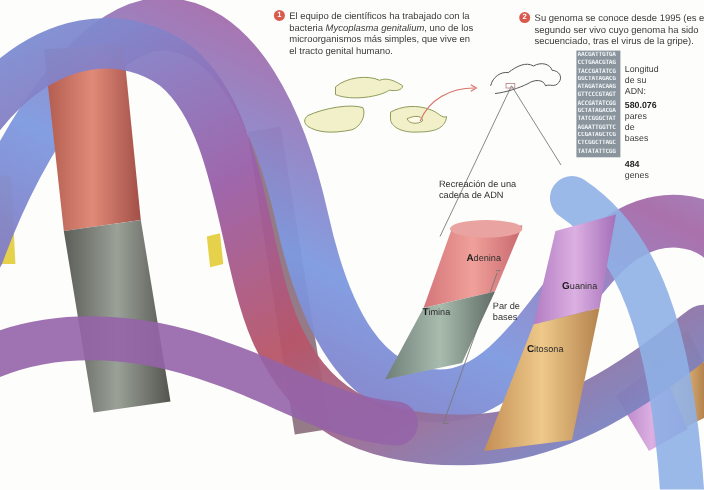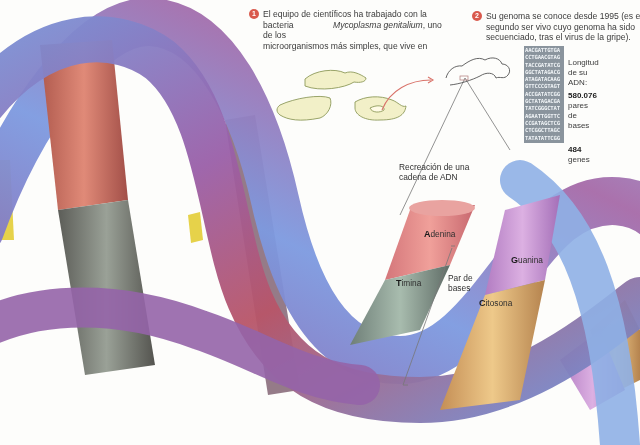--- a/index.html
+++ b/index.html
@@ -1,21 +1,21 @@
 <!DOCTYPE html>
 <html><head>
 <meta charset="utf-8">
 <style>
   html, body { margin: 0; padding: 0; }
   body { width: 640px; height: 445px; overflow: hidden; background: #fdfdfb; position: relative; font-family: "Liberation Sans", sans-serif; }
   #stage { position: absolute; left: 0; top: 0; width: 508px; height: 445px; }
   svg.art { position: absolute; left: 0; top: 0; }
   .note { position: absolute; font-size: 8.6px; line-height: 10.6px; color: #3b3b3b; }
   .note .num { position: absolute; left: -14px; top: 0; width: 10px; height: 10px; border-radius: 50%; background: #d9594c; color: #fff; font-size: 7px; line-height: 10px; text-align: center; font-weight: bold; }
-  .note i { font-style: italic; margin-left: 37px; }
+  .note i { font-style: italic; }
   .seq-panel { position: absolute; left: 524px; top: 46px; width: 40px; height: 97px; background: #8a949d; padding: 1px 1px; box-sizing: border-box; }
   .seq-line { font-family: "DejaVu Sans Mono", monospace; font-size: 5.6px; line-height: 7.3px; color: #eef2f5; font-weight: bold; letter-spacing: -0.2px; white-space: nowrap; overflow: hidden; }
   .adn-info { position: absolute; left: 568px; top: 58px; font-size: 8px; line-height: 10px; color: #3b3b3b; }
   .adn-info b { color: #222; }
   .lbl { position: absolute; font-size: 8.3px; color: #2f2f2f; }
   .lbl .first { font-weight: bold; color: #1b1b1b; font-size: 9px; }
   .plain { position: absolute; font-size: 8.4px; line-height: 10.4px; color: #2f2f2f; }
 </style>
 </head>
 <body>
@@ -120,20 +120,21 @@
 
     <path d="M446 78 C 448 70, 455 65, 462 66 C 470 60, 478 56, 485 60 C 492 56, 500 58, 502 64 C 508 64, 512 70, 508 75 C 504 80, 500 76, 496 78 C 494 72, 486 72, 480 76 C 472 80, 460 84, 450 85" fill="none" stroke="#555" stroke-width="0.9"></path>
     <rect x="460" y="76" width="8" height="4" fill="none" stroke="#b07a7a" stroke-width="0.7"></rect>
   </svg>
 
   <div class="note" style="left:263px; top:9px; width:190px;">
     <span class="num">1</span>
     <div>El equipo de científicos ha trabajado con la</div>
     <div><span>bacteria </span><i>Mycoplasma genitalium</i><span>, uno de los</span></div>
     <div>microorganismos más simples, que vive en</div>
+    <div>el tracto genital humano.</div>
   </div>
 
   <div class="note" style="left:486px; top:11px; width:160px;">
     <span class="num">2</span>
     <div>Su genoma se conoce desde 1995 (es el</div>
     <div>segundo ser vivo cuyo genoma ha sido</div>
     <div>secuenciado, tras el virus de la gripe).</div>
   </div>
 
   <div class="seq-panel">
@@ -159,22 +160,22 @@
     <div>pares de bases</div>
     <div style="margin-top:14px;"><b>484</b> <span>genes</span></div>
   </div>
 
   <div class="plain" style="left:399px; top:162px;">
     <div>Recreación de una</div>
     <div>cadena de ADN</div>
   </div>
 
   <div class="lbl" style="left:424px; top:229px;"><span class="first">A</span><span>denina</span></div>
-  <div class="lbl" style="left:396px; top:278px;text-align:center;"><span class="first">T</span><span>imina</span></div>
+  <div class="lbl" style="left:384px; top:278px;text-align:center;"><span class="first">T</span><span>imina</span></div>
   <div class="lbl" style="left:511px; top:255px;"><span class="first">G</span><span>uanina</span></div>
-  <div class="lbl" style="left:479px; top:298px;"><span class="first">C</span><span>itosona</span></div>
+  <div class="lbl" style="left:479px; top:312px;"><span class="first">C</span><span>itosona</span></div>
 
   <div class="plain" style="left:448px; top:273px;">
     <div>Par de</div>
     <div>bases</div>
   </div>
 
 </div>
 
 </body></html>

